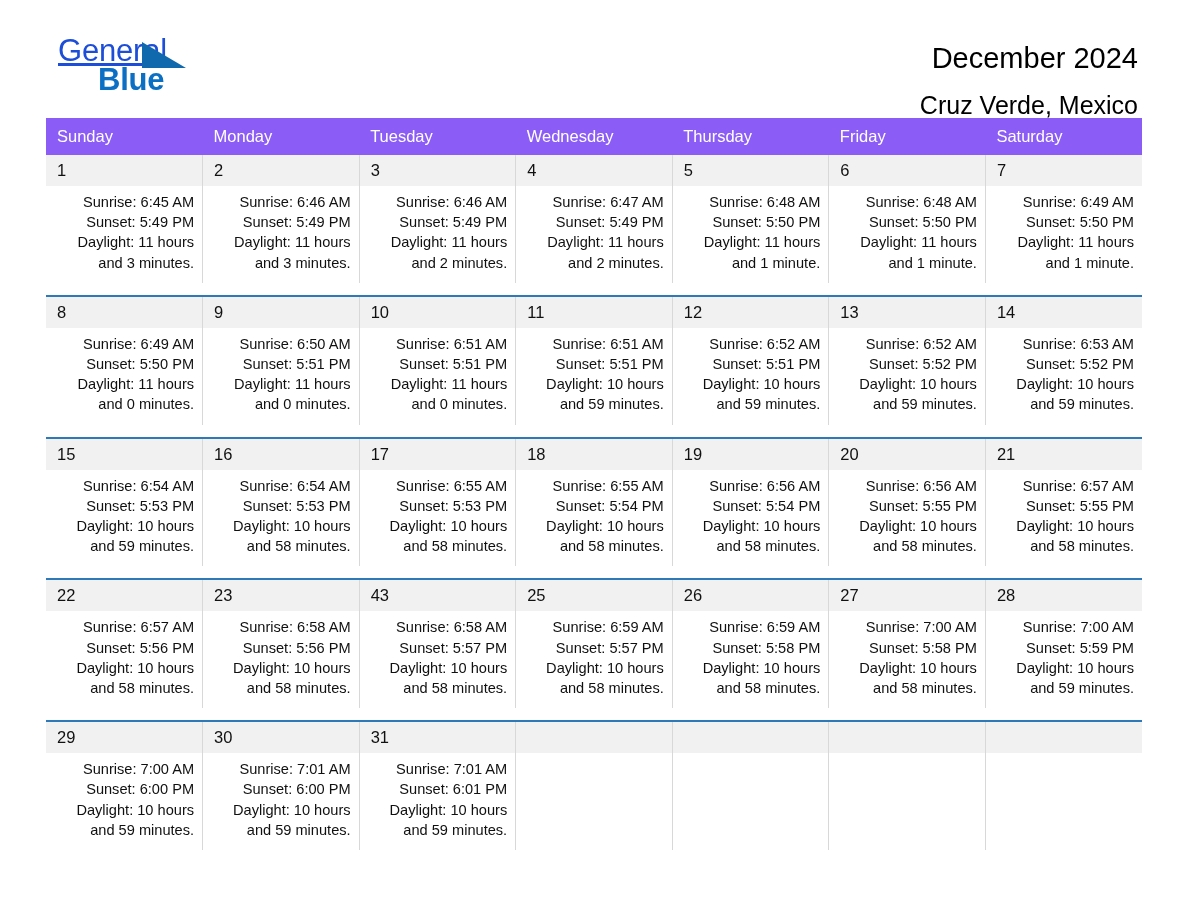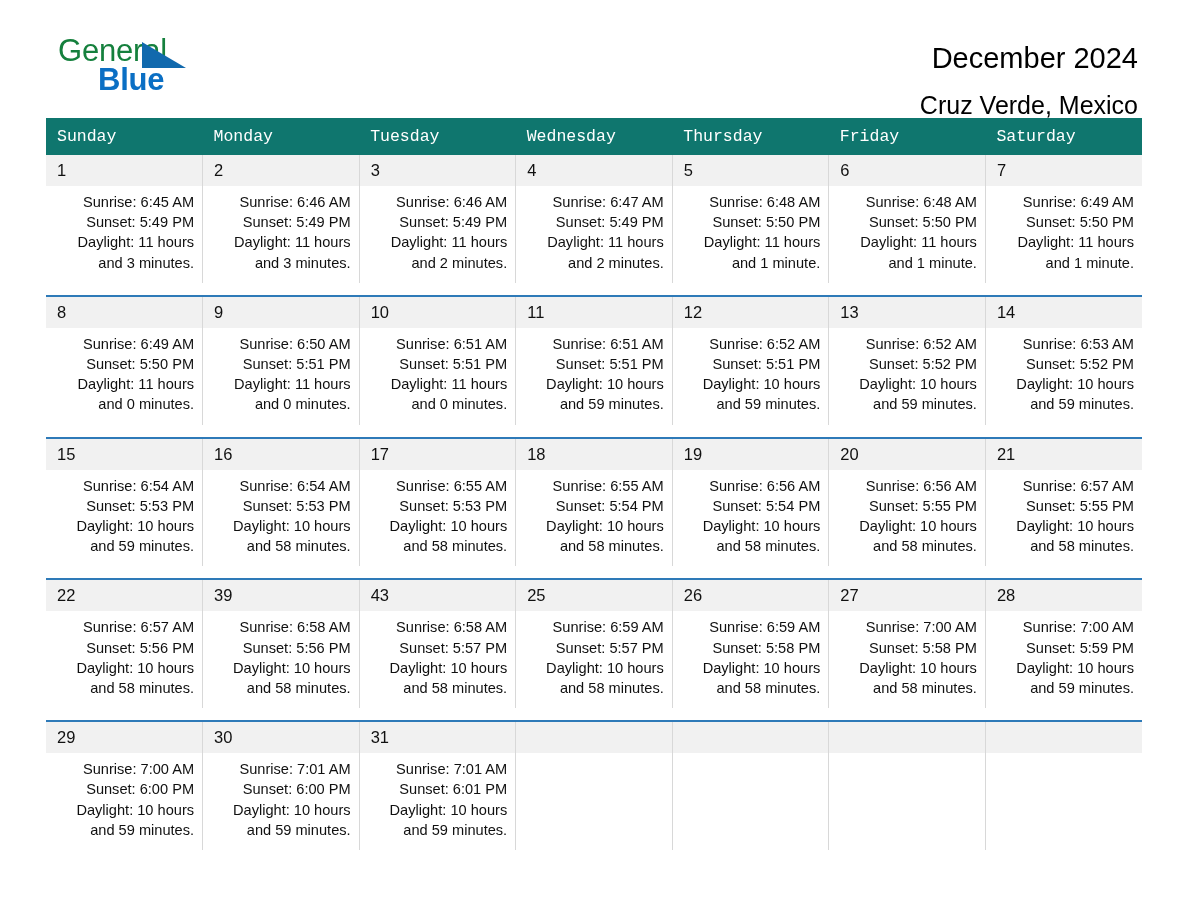--- a/index.html
+++ b/index.html
@@ -34,22 +34,23 @@
   .logo {
     position: relative;
     width: 150px;
     height: 72px;
     padding-left: 12px;
   }
   .logo-general {
     font-size: 31px;
     line-height: 34px;
     letter-spacing: -0.2px;
-    color: #15803d;
+    color: #1d4ed8;
     font-weight: 400;
+    text-decoration: underline;
   }
   .logo-blue {
     font-size: 31px;
     line-height: 32px;
     letter-spacing: -0.2px;
     color: #0b6fc4;
     font-weight: 700;
     padding-left: 40px;
     display: block;
     margin-top: -4px;
@@ -84,29 +85,28 @@
 
   
   .calendar {
     width: 1096px;
     border-collapse: collapse;
     table-layout: fixed;
   }
   .calendar col { width: 156.57px; }
 
   thead th {
-    background: #0f766e;
+    background: #8b5cf6;
     color: #ffffff;
     font-size: 16.5px;
     font-weight: 400;
     text-align: left;
     padding: 8px 0 9px 11px;
     height: 20px;
     vertical-align: middle;
-    font-family: Liberation Mono, monospace;
   }
 
   .week-row td {
     vertical-align: top;
     padding: 0;
     border-top: 2px solid #2e7ab8;
     border-right: 1px solid #d8d8d8;
   }
   .week-row td:last-child { border-right: none; }
   .week-row.first-week td { border-top: none; }
@@ -377,21 +377,21 @@
           <td>
             <div class="daynum">22</div>
             <div class="info">
               <div>Sunrise: 6:57 AM</div>
               <div>Sunset: 5:56 PM</div>
               <div>Daylight: 10 hours</div>
               <div>and 58 minutes.</div>
             </div>
           </td>
           <td>
-            <div class="daynum">39</div>
+            <div class="daynum">23</div>
             <div class="info">
               <div>Sunrise: 6:58 AM</div>
               <div>Sunset: 5:56 PM</div>
               <div>Daylight: 10 hours</div>
               <div>and 58 minutes.</div>
             </div>
           </td>
           <td>
             <div class="daynum">43</div>
             <div class="info">

